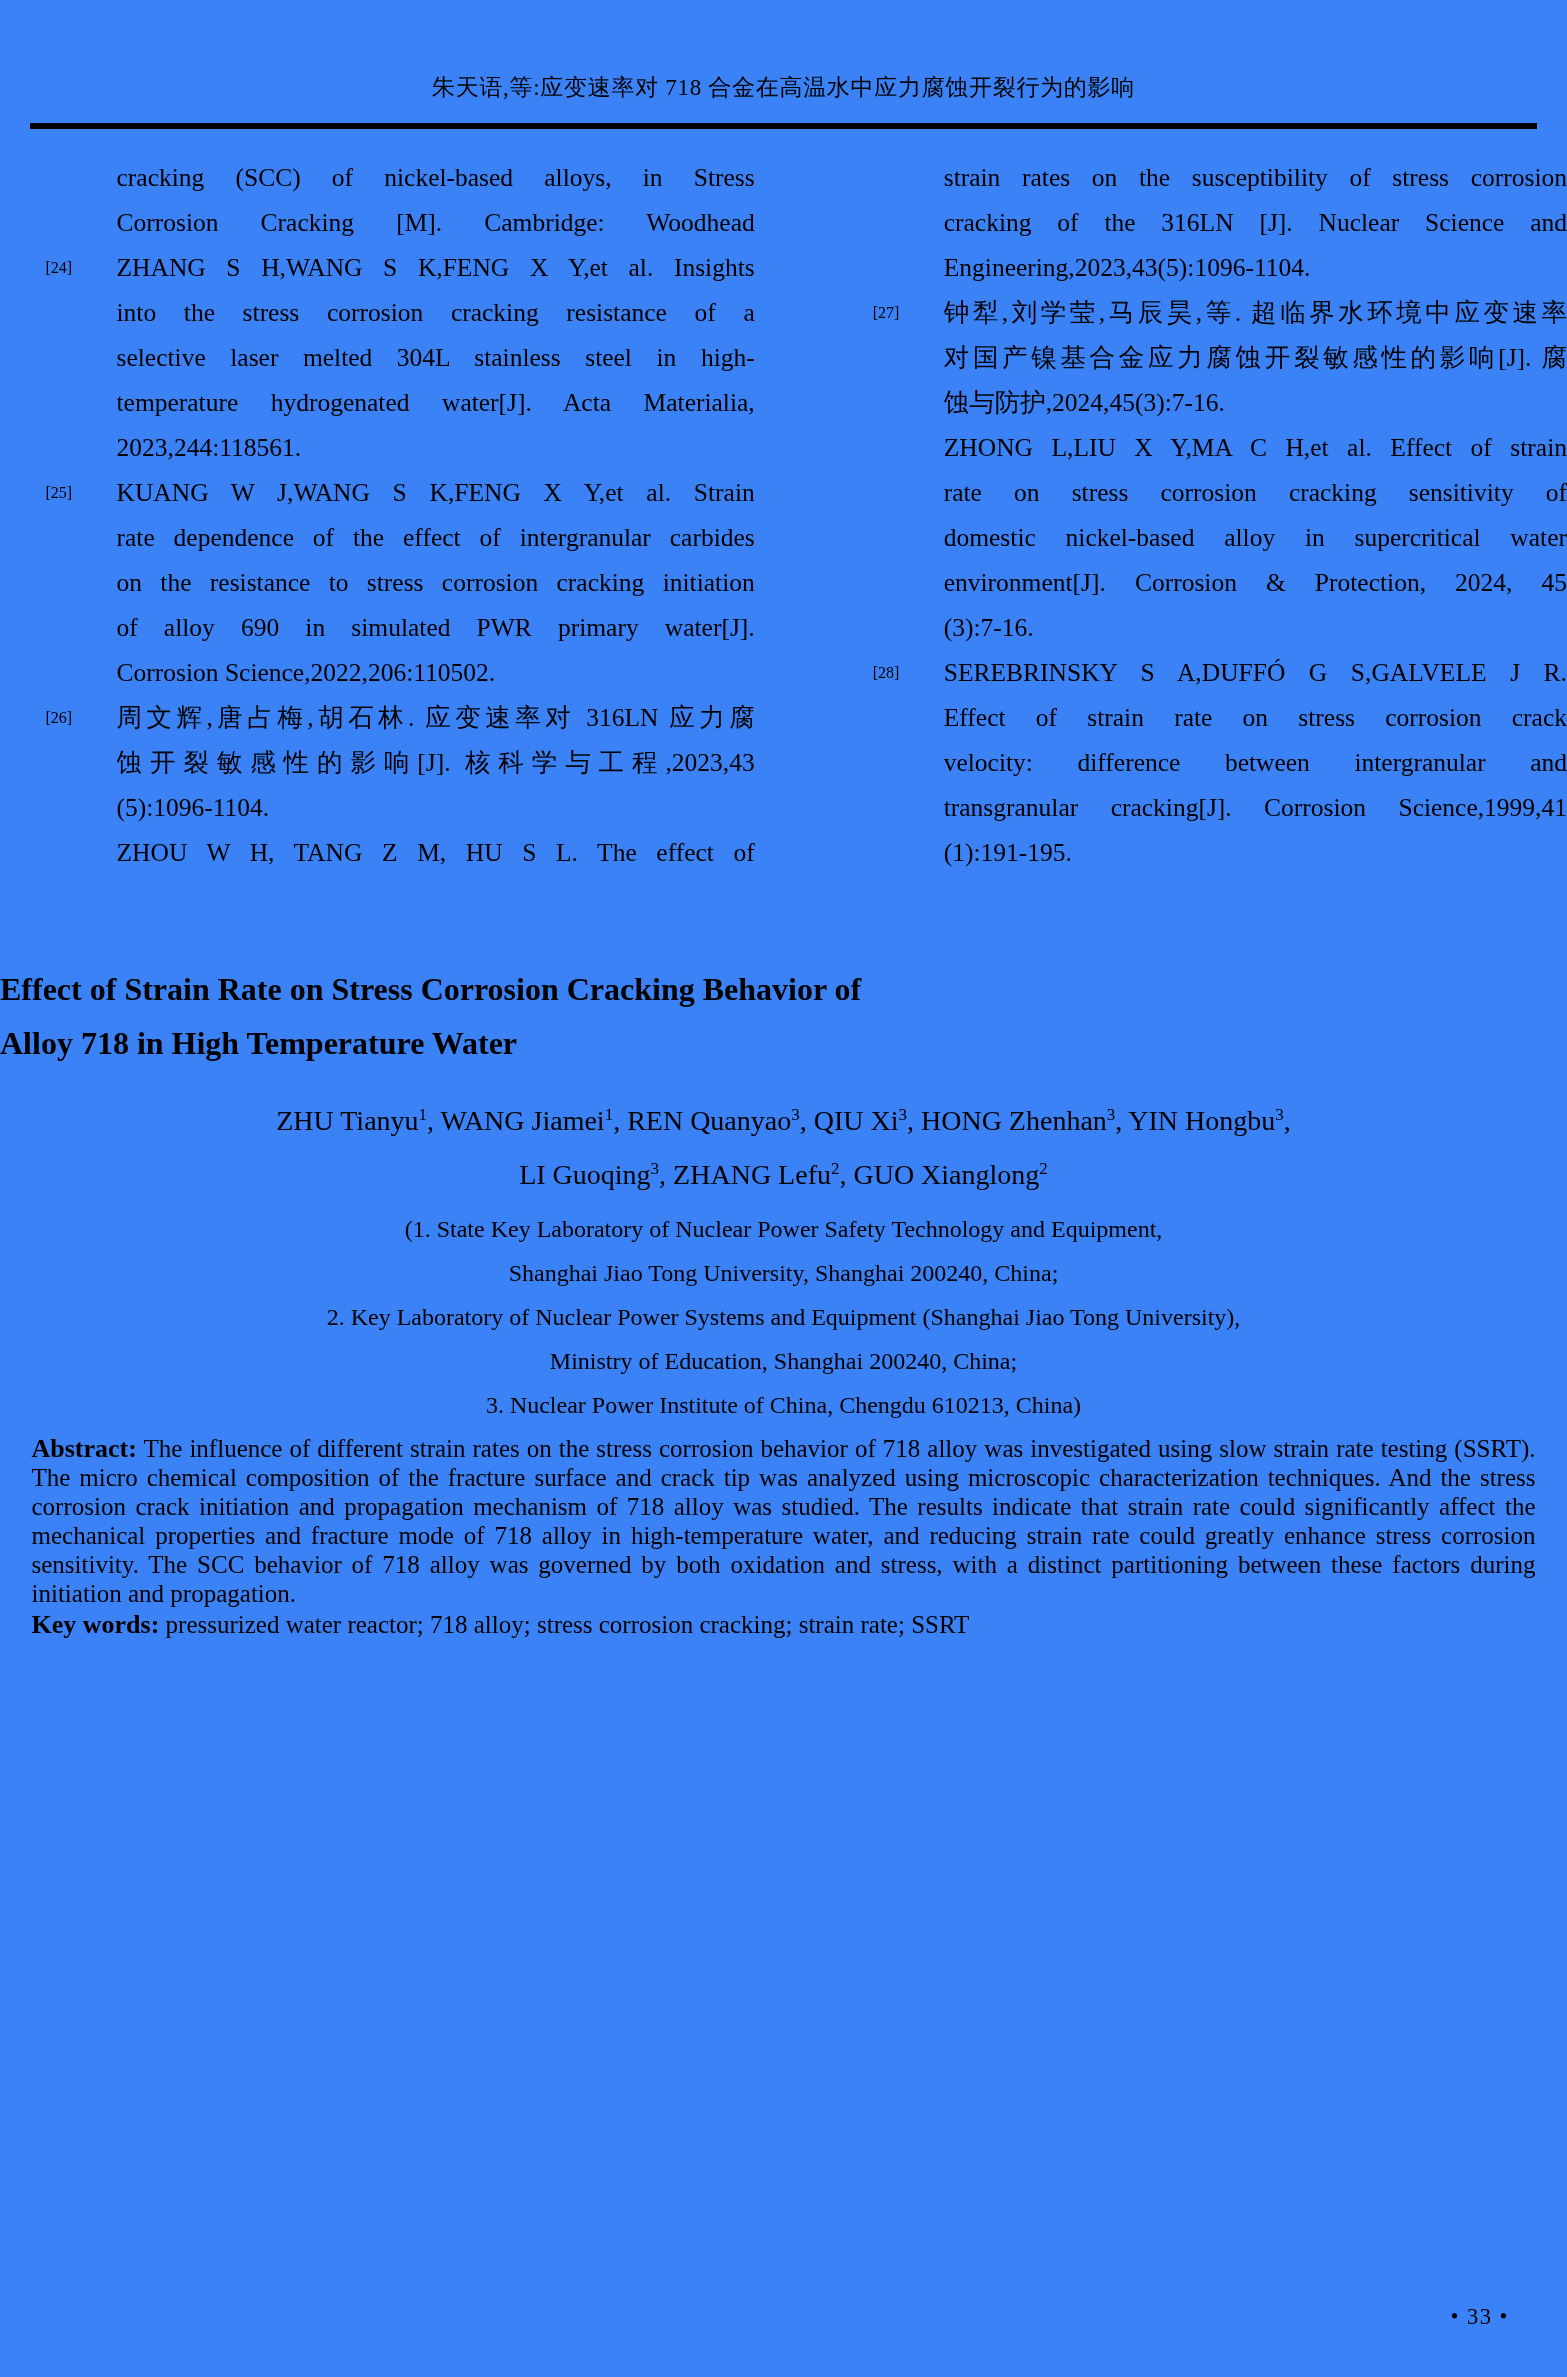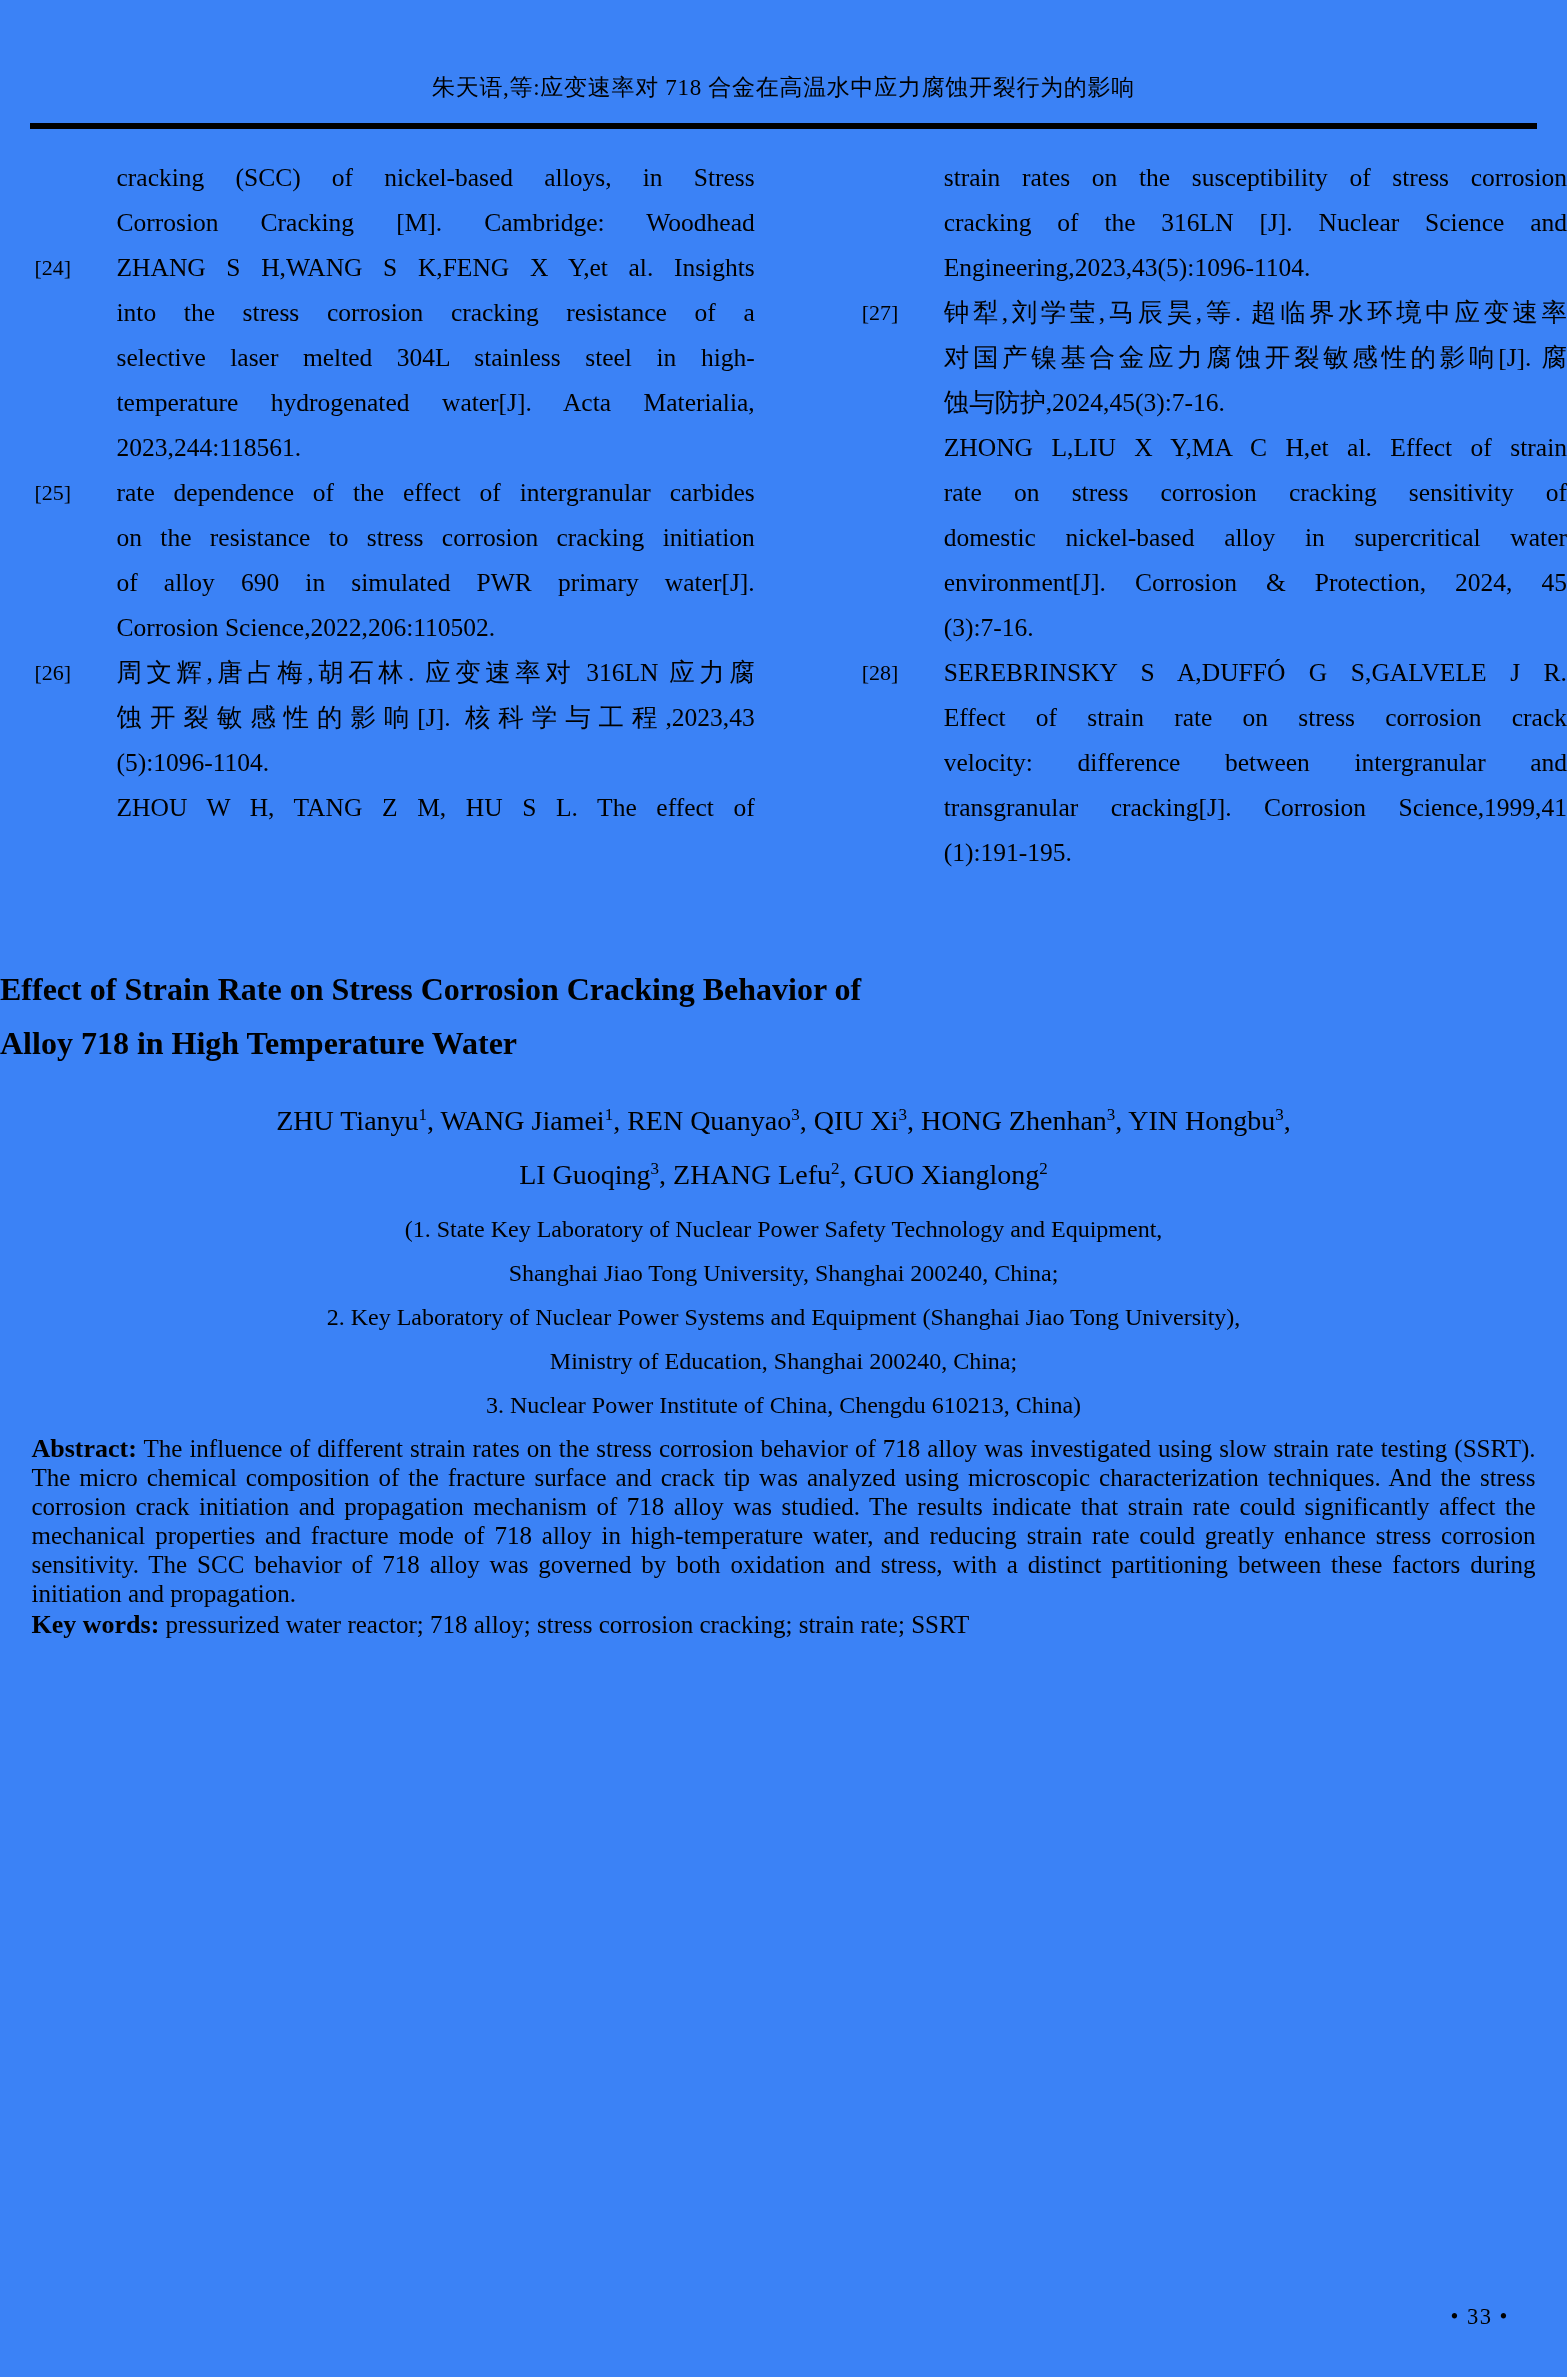--- a/index.html
+++ b/index.html
@@ -7,21 +7,21 @@
     position:relative; width:1567px; height:2377px; background:#3b82f6; color:#000;
     font-family:"Liberation Serif","DejaVu Serif",serif; overflow:hidden;
   }
   .running-head { padding-top:72px; text-align:center; font-size:23px; letter-spacing:0.7px; }
   .header-rule { height:6.7px; background:#000; margin:19.5px 30px 0 30px; }
 
   .refs { display:flex; gap:104px; margin:25.5px 0 0 31.5px; }
   .col-left  { width:726px; }
   .col-right { width:711px; }
   .ref { position:relative; padding-left:85px; }
-  .ref-label { position:absolute; left:3px; top:0; height:45px; line-height:45px; font-size:22px; }
+  .ref-label { position:absolute; left:14px; top:0; height:45px; line-height:45px; font-size:16px; }
   .ref-line { font-size:25.5px; height:45px; line-height:45px; overflow:hidden; }
   .jl { text-align:justify; text-align-last:justify; }
 
   .title { margin-top:87px; text-align:left; font-weight:700; font-size:32px; line-height:54px; }
   .authors { margin-top:21px; text-align:center; font-size:28px; line-height:48px; }
   .authors + .authors { margin-top:0; }
   .authors sup { font-size:17px; }
   .affils { margin-top:7.5px; text-align:center; font-size:24px; line-height:44px; }
   .abstract { margin:7.5px 31.5px 0 31.5px; font-size:25px; line-height:29px; text-align:justify; }
   .lbl { font-weight:700; font-size:26px; }
@@ -45,20 +45,21 @@
         <div class="ref">
           <span class="ref-label">[24]</span>
           <div class="ref-line jl">ZHANG S H,WANG S K,FENG X Y,et al. Insights</div>
           <div class="ref-line jl">into the stress corrosion cracking resistance of a</div>
           <div class="ref-line jl">selective laser melted 304L stainless steel in high-</div>
           <div class="ref-line jl">temperature hydrogenated water[J]. Acta Materialia,</div>
           <div class="ref-line">2023,244:118561.</div>
         </div>
         <div class="ref">
           <span class="ref-label">[25]</span>
+          <div class="ref-line jl">KUANG W J,WANG S K,FENG X Y,et al. Strain</div>
           <div class="ref-line jl">rate dependence of the effect of intergranular carbides</div>
           <div class="ref-line jl">on the resistance to stress corrosion cracking initiation</div>
           <div class="ref-line jl">of alloy 690 in simulated PWR primary water[J].</div>
           <div class="ref-line">Corrosion Science,2022,206:110502.</div>
         </div>
         <div class="ref">
           <span class="ref-label">[26]</span>
           <div class="ref-line jl">周文辉,唐占梅,胡石林. 应变速率对 316LN 应力腐</div>
           <div class="ref-line jl">蚀开裂敏感性的影响[J]. 核科学与工程,2023,43</div>
           <div class="ref-line">(5):1096-1104.</div>

